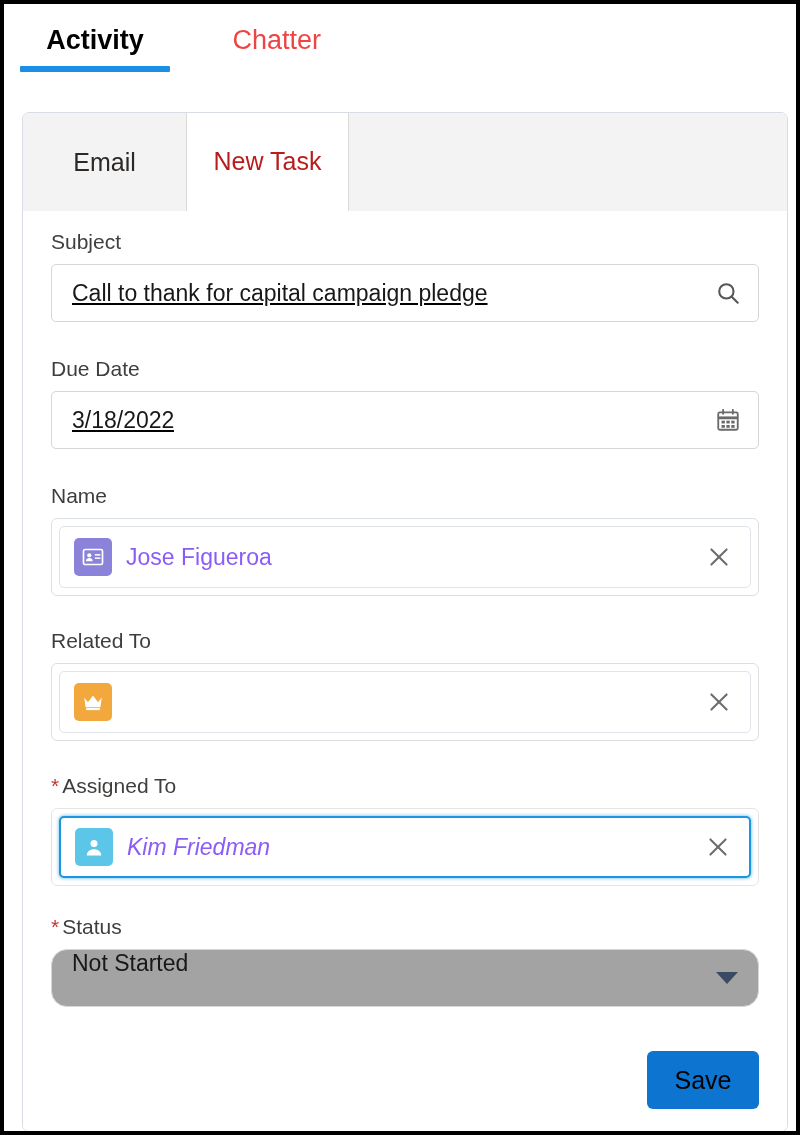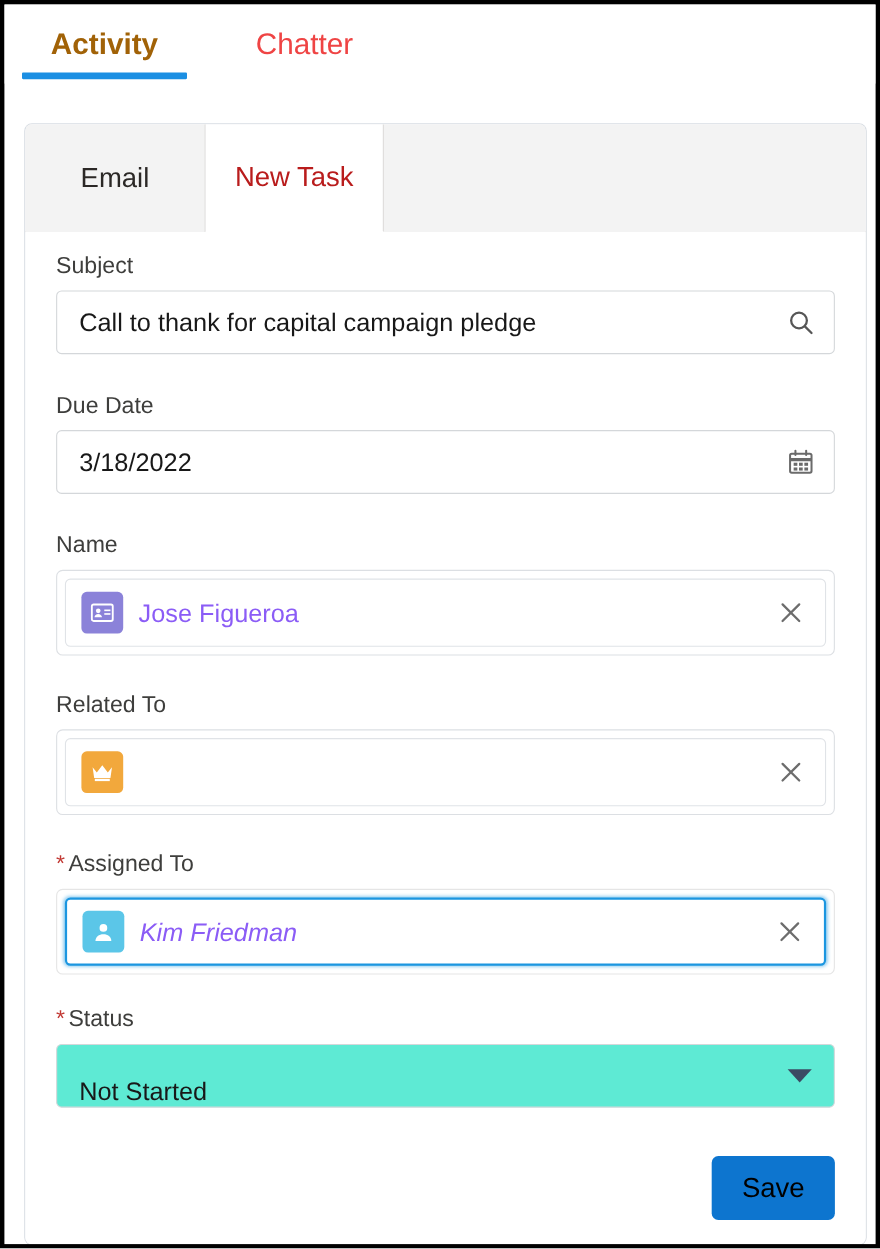--- a/index.html
+++ b/index.html
@@ -32,21 +32,21 @@
     display: inline-block;
     height: 72px;
     line-height: 72px;
     font-size: 27px;
     color: #2f3034;
     cursor: pointer;
     vertical-align: top;
   }
   .toptab.active {
     font-weight: bold;
-    color: #a16207;
+    color: #000000;
     width: 150px;
     text-align: center;
   }
   .toptab.inactive {
     font-weight: normal;
     color: #ef4444;
     margin-left: 58px;
   }
   #toptabs-underline {
     position: absolute;
@@ -142,20 +142,21 @@
   
   .inputbox {
     position: relative;
     height: 58px;
     border: 1px solid #d4d7da;
     border-radius: 5px;
     background: #ffffff;
     display: flex;
     align-items: center;
     padding: 0 56px 0 20px;
+    text-decoration: underline;
   }
   .inputval {
     font-size: 23px;
     color: #181818;
     white-space: nowrap;
     overflow: hidden;
   }
   .trailicon {
     position: absolute;
     right: 16px;
@@ -221,24 +222,24 @@
     display: flex;
     align-items: center;
     justify-content: center;
   }
 
   
   .selectbox {
     position: relative;
     height: 58px;
     border: 1px solid #d4d7da;
-    border-radius: 5px;
-    background: #5eead4;
-    display: flex;
-    align-items: flex-end;
+    border-radius: 16px;
+    background: #a3a3a3;
+    display: flex;
+    align-items: flex-start;
     padding: 0 56px 0 20px;
     cursor: pointer;
   }
   .caret {
     position: absolute;
     right: 20px;
     top: 50%;
     transform: translateY(-50%);
     width: 0; height: 0;
     border-left: 11px solid transparent;

